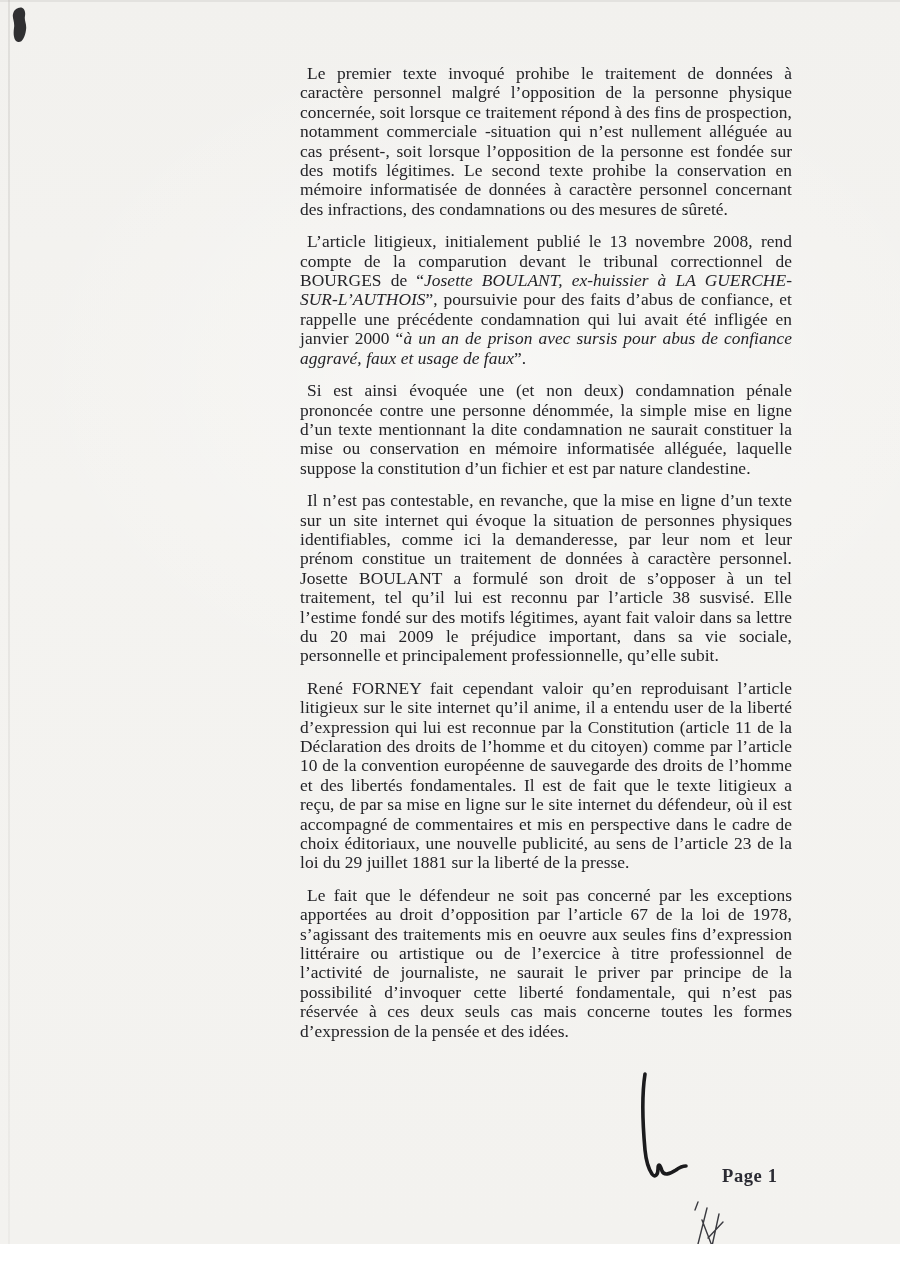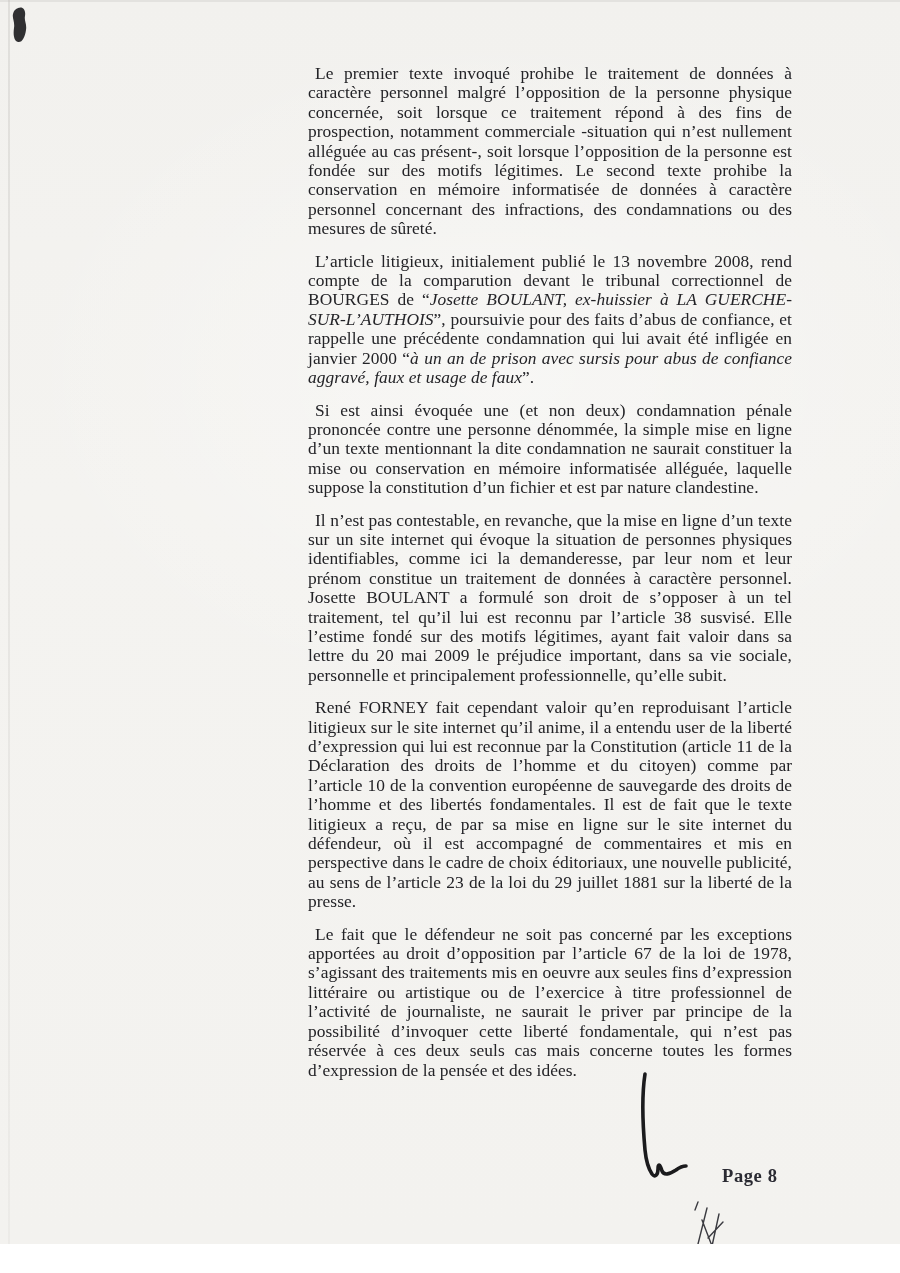--- a/index.html
+++ b/index.html
@@ -51,21 +51,21 @@
     left: 300px;
     top: 64px;
     width: 492px;
     color: #232327;
     font-size: 17.4px;
     line-height: 19.4px;
     text-align: justify;
     letter-spacing: 0.05px;
   }
   .text-column p.para {
-    margin: 0 0 13px 8px;
+    margin: 0 0 13px 0;
     text-indent: 7px;
   }
   .text-column i {
   }
 
   
   .signature {
     position: absolute;
     left: 612px;
     top: 1066px;
@@ -118,20 +118,20 @@
       <p class="para"><span>Si est ainsi évoquée une (et non deux) condamnation pénale prononcée contre une personne dénommée, la simple mise en ligne d’un texte mentionnant la dite condamnation ne saurait constituer la mise ou conservation en mémoire informatisée alléguée, laquelle suppose la constitution d’un fichier et est par nature clandestine.</span></p>
       <p class="para"><span>Il n’est pas contestable, en revanche, que la mise en ligne d’un texte sur un site internet qui évoque la situation de personnes physiques identifiables, comme ici la demanderesse, par leur nom et leur prénom constitue un traitement de données à caractère personnel. Josette BOULANT a formulé son droit de s’opposer à un tel traitement, tel qu’il lui est reconnu par l’article 38 susvisé. Elle l’estime fondé sur des motifs légitimes, ayant fait valoir dans sa lettre du 20 mai 2009 le préjudice important, dans sa vie sociale, personnelle et principalement professionnelle, qu’elle subit.</span></p>
       <p class="para"><span>René FORNEY fait cependant valoir qu’en reproduisant l’article litigieux sur le site internet qu’il anime, il a entendu user de la liberté d’expression qui lui est reconnue par la Constitution (article 11 de la Déclaration des droits de l’homme et du citoyen) comme par l’article 10 de la convention européenne de sauvegarde des droits de l’homme et des libertés fondamentales. Il est de fait que le texte litigieux a reçu, de par sa mise en ligne sur le site internet du défendeur, où il est accompagné de commentaires et mis en perspective dans le cadre de choix éditoriaux, une nouvelle publicité, au sens de l’article 23 de la loi du 29 juillet 1881 sur la liberté de la presse.</span></p>
       <p class="para"><span>Le fait que le défendeur ne soit pas concerné par les exceptions apportées au droit d’opposition par l’article 67 de la loi de 1978, s’agissant des traitements mis en oeuvre aux seules fins d’expression littéraire ou artistique ou de l’exercice à titre professionnel de l’activité de journaliste, ne saurait le priver par principe de la possibilité d’invoquer cette liberté fondamentale, qui n’est pas réservée à ces deux seuls cas mais concerne toutes les formes d’expression de la pensée et des idées.</span></p>
     </div>
 
   <svg class="signature" viewBox="0 0 110 130" aria-hidden="true">
     <path d="M33 8 C29 34 31 62 33 84 C34 94 36 102 40 108 C43 112 46 109 46 103 C46 97 48 98 50 105 C52 110 58 108 64 104 C68 101 71 100 74 100" fill="none" stroke="#1b1b1d" stroke-width="3.6" stroke-linecap="round" stroke-linejoin="round"></path>
   </svg>
 
-  <div class="page-number">Page 8</div>
+  <div class="page-number">Page 1</div>
 
   <svg class="initials" viewBox="0 0 44 52" aria-hidden="true">
     <path d="M7 12 L10 4 M10 46 L19 10 M14 22 L24 48 L31 16 M20 40 L35 24" fill="none" stroke="#3a3a40" stroke-width="1.4" stroke-linecap="round" stroke-linejoin="round"></path>
   </svg>
 </div>
 
 <div class="bottom-strip"></div>
 
 </body></html>

